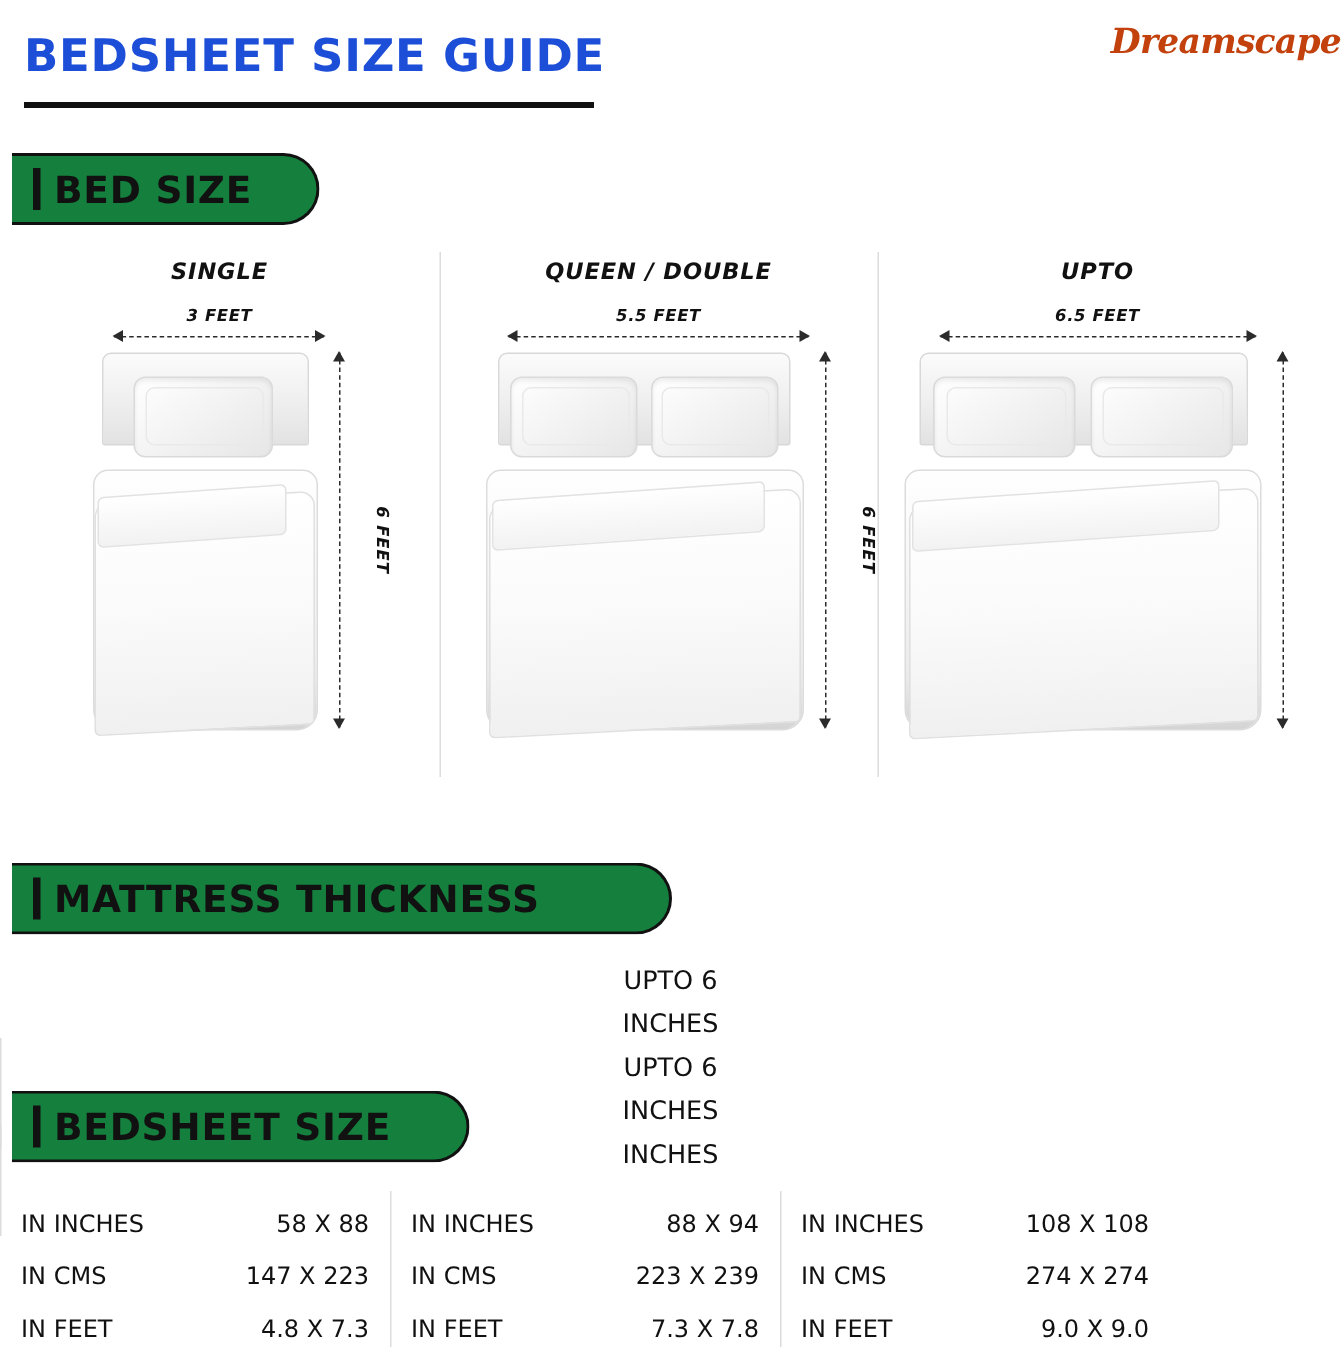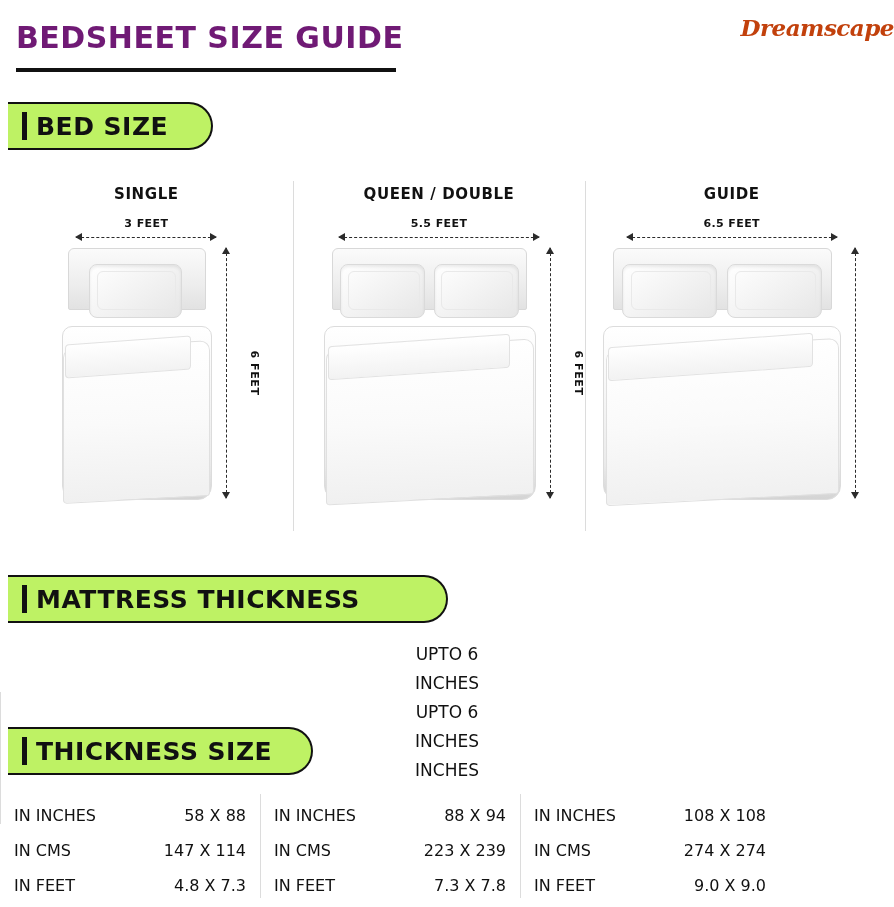--- a/index.html
+++ b/index.html
@@ -23,21 +23,21 @@
     position: absolute;
     top: 14px; left: 0; right: 0;
     height: 62px;
   }
   .main-title {
     position: absolute;
     left: 16px; top: 6px;
     font-size: 30px;
     font-weight: 800;
     letter-spacing: 0.5px;
-    color: #701a75;
+    color: #1d4ed8;
     font-family: "DejaVu Sans", sans-serif;
   }
   .title-rule {
     position: absolute;
     left: 16px; top: 54px;
     width: 380px; height: 4px;
     background: #111;
   }
   .brand {
     position: absolute;
@@ -54,21 +54,21 @@
   .section {
     position: absolute;
     left: 8px;
     height: 48px;
     border: 2px solid #111;
     border-radius: 0 24px 24px 0;
     border-left: none;
     display: flex;
     align-items: center;
     padding-left: 14px;
-    background: #bef264;
+    background: #15803d;
   }
   .section .bar {
     width: 5px;
     height: 28px;
     background: #111;
     margin-right: 9px;
   }
   .section .label {
     font-size: 25px;
     font-weight: 800;
@@ -76,24 +76,25 @@
     white-space: nowrap;
     padding-right: 28px;
   }
   #sec-bed-size   { top: 102px; width: 205px; }
   #sec-thickness  { top: 575px; width: 440px; align-items: center; }
   #sec-bedsheet   { top: 727px; width: 305px; }
 
   
   .beds {
     position: absolute;
-    top: 175px; left: 0;
+    top: 162px; left: 0;
     width: 878px;
     height: 370px;
     display: flex;
+    font-style: italic;
   }
   .bed-col {
     position: relative;
     flex: 1 1 0;
     display: flex;
     flex-direction: column;
     align-items: center;
   }
   .bed-col + .bed-col::before {
     content: "";
@@ -380,21 +381,21 @@
             <span class="cap top"></span>
             <span class="line"></span>
             <span class="cap bottom"></span>
           </div>
           <div class="height-label">6 FEET</div>
         </div>
       </div>
     </div>
 
     <div class="bed-col">
-      <div class="bed-name">GUIDE</div>
+      <div class="bed-name">UPTO</div>
       <div class="width-dim" style="width:210px;">
         <div class="width-label">6.5 FEET</div>
         <div class="arrow-h" style="width:210px;">
           <span class="cap left"></span>
           <span class="line"></span>
           <span class="cap right"></span>
         </div>
       </div>
       <div class="bed-wrap">
         <div class="bed" style="width:238px;height:252px;">
@@ -434,32 +435,32 @@
       <div>UPTO 6</div>
       <div>INCHES</div>
     </div>
     <div class="thick-col">
       <div>INCHES</div>
     </div>
   </div>
 
   <div class="section" id="sec-bedsheet">
     <span class="bar"></span>
-    <span class="label">THICKNESS SIZE</span>
+    <span class="label">BEDSHEET SIZE</span>
   </div>
 
   <div class="sizes">
     <div class="size-col">
       <div class="size-row">
         <span class="k">IN INCHES</span>
         <span class="v">58 X 88</span>
       </div>
       <div class="size-row">
         <span class="k">IN CMS</span>
-        <span class="v">147 X 114</span>
+        <span class="v">147 X 223</span>
       </div>
       <div class="size-row">
         <span class="k">IN FEET</span>
         <span class="v">4.8 X 7.3</span>
       </div>
     </div>
 
     <div class="size-col">
       <div class="size-row">
         <span class="k">IN INCHES</span>

